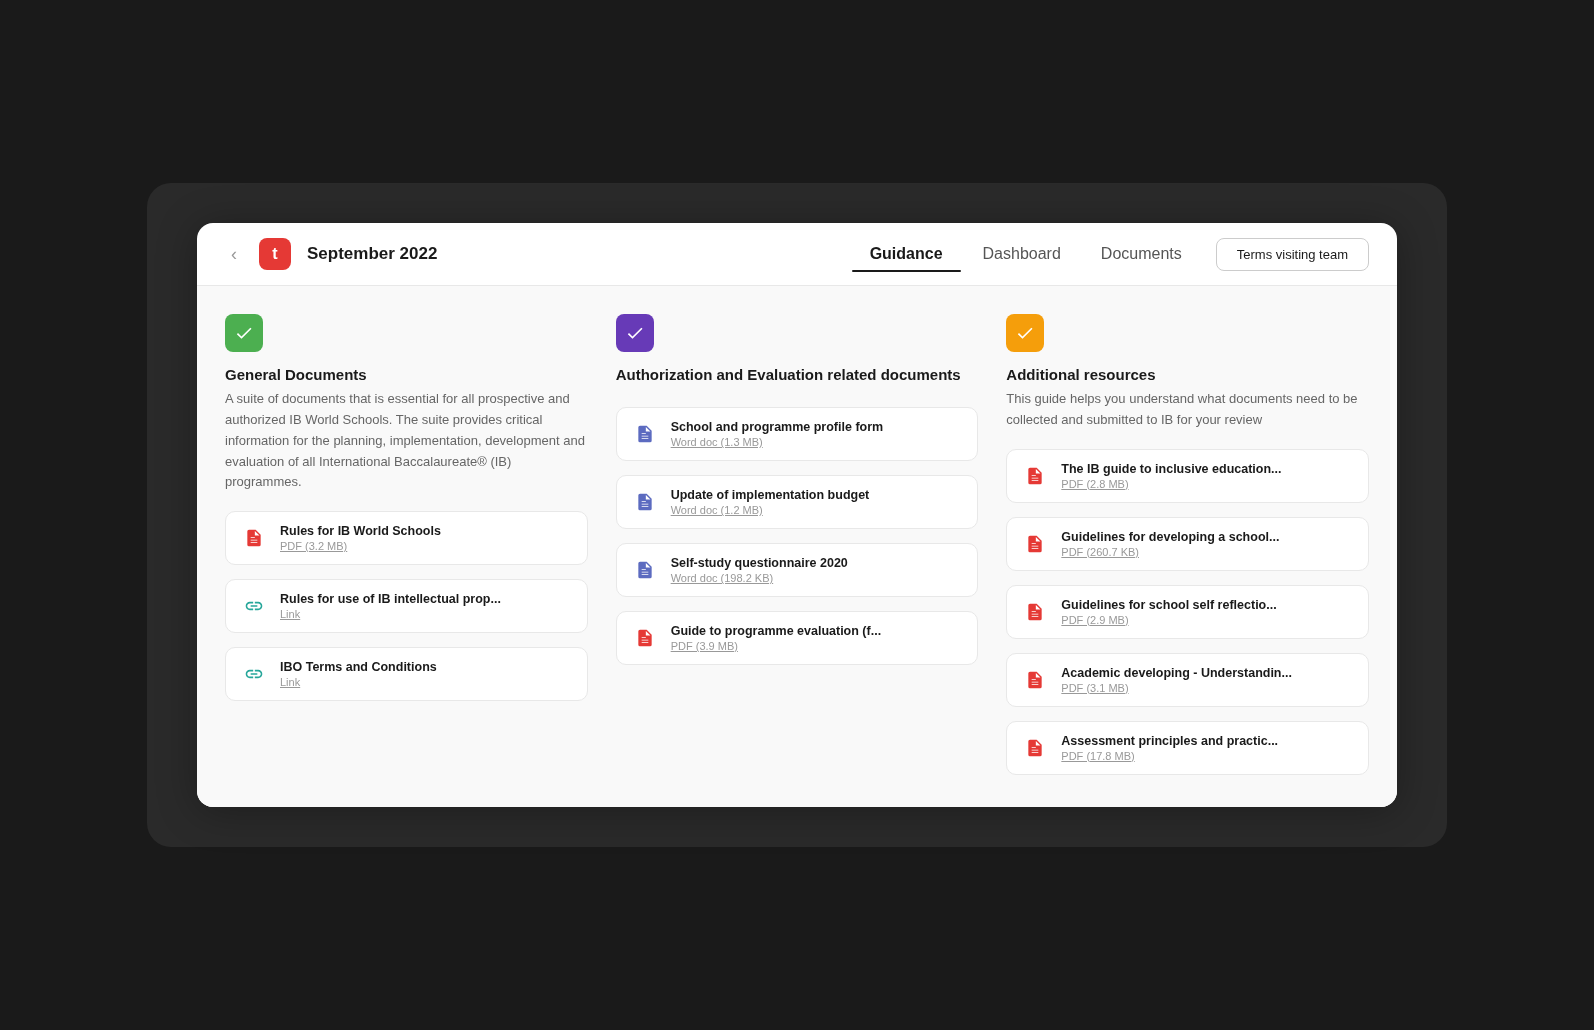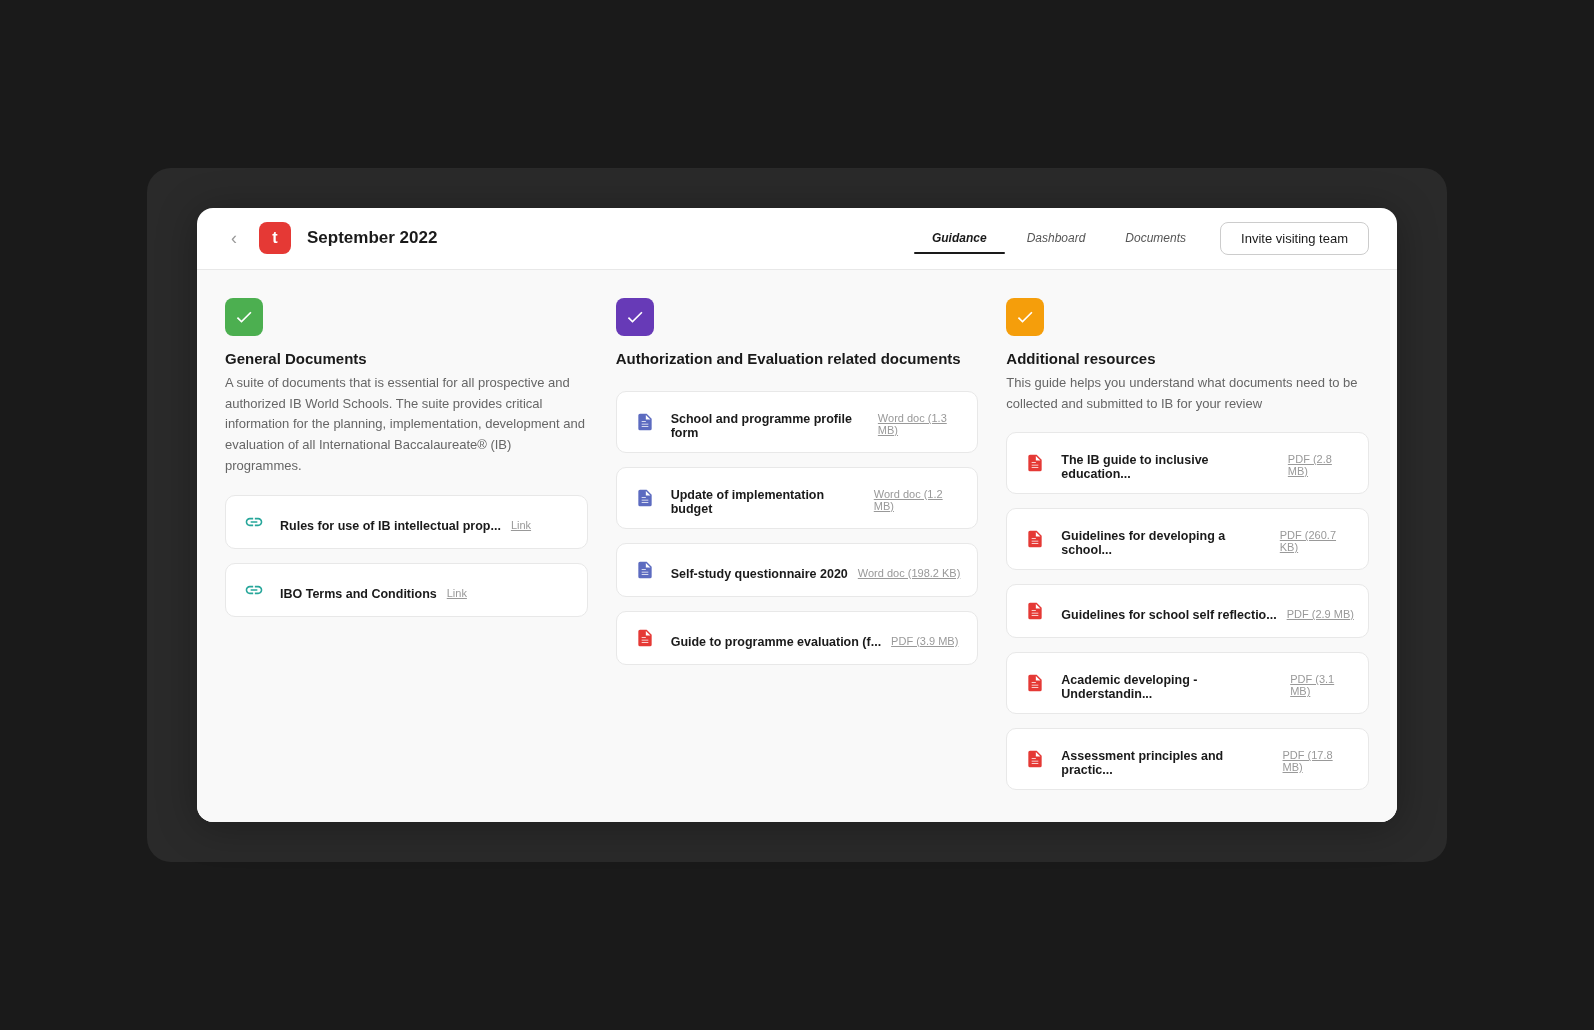--- a/index.html
+++ b/index.html
@@ -58,29 +58,28 @@
       color: #1a1a1a;
       margin-right: auto;
     }
     .nav-tabs {
       display: flex;
       gap: 4px;
       align-items: center;
     }
     .nav-tab {
       padding: 8px 18px;
-      font-size: 12px;
+      font-size: 16px;
       color: #555;
       cursor: pointer;
       border-bottom: 2px solid transparent;
       position: relative;
       background: none;
       border: none;
       font-family: inherit;
-      font-style: italic;
     }
     .nav-tab.active {
       color: #1a1a1a;
       font-weight: 600;
     }
     .nav-tab.active::after {
       content: '';
       position: absolute;
       bottom: -1px;
       left: 0;
@@ -161,22 +160,22 @@
       align-items: center;
       justify-content: center;
       flex-shrink: 0;
     }
     .doc-icon svg {
       width: 20px;
       height: 20px;
     }
     .doc-info {
       display: flex;
-      gap: 10px;
-      margin-top: 8px;
+      flex-direction: column;
+      gap: 2px;
     }
     .doc-name {
       font-size: 12.5px;
       font-weight: 600;
       color: #1a1a1a;
     }
     .doc-meta {
       font-size: 11px;
       color: #999;
       text-decoration: underline;
@@ -194,37 +193,48 @@
         <span>t</span>
       </div>
       <span class="app-title">September 2022</span>
 
       <nav class="nav-tabs">
         <button class="nav-tab active">Guidance</button>
         <button class="nav-tab">Dashboard</button>
         <button class="nav-tab">Documents</button>
       </nav>
 
-      <button class="invite-btn">Invite visiting team</button>
+      <button class="invite-btn">Terms visiting team</button>
     </div>
 
     <div class="main-content">
       <div class="columns">
 
         <div class="column-section">
           <div class="section-header">
             <div class="section-icon green">
               <svg viewBox="0 0 24 24" width="20" height="20" fill="white">
                   <path d="M9 16.2L4.8 12l-1.4 1.4L9 19 21 7l-1.4-1.4L9 16.2z"></path>
                 </svg>
             </div>
             <div class="section-title">General Documents</div>
             <div class="section-desc">A suite of documents that is essential for all prospective and authorized IB World Schools. The suite provides critical information for the planning, implementation, development and evaluation of all International Baccalaureate® (IB) programmes.</div>
           </div>
 
+          <div class="doc-item">
+            <div class="doc-icon">
+              <svg viewBox="0 0 24 24" fill="#e53935">
+                  <path d="M14 2H6a2 2 0 00-2 2v16a2 2 0 002 2h12a2 2 0 002-2V8l-6-6zm-1 1.5L18.5 9H13V3.5zM8 17h8v1H8v-1zm0-3h8v1H8v-1zm0-3h5v1H8v-1z"></path>
+                </svg>
+            </div>
+            <div class="doc-info">
+              <span class="doc-name">Rules for IB World Schools</span>
+              <span class="doc-meta">PDF (3.2 MB)</span>
+            </div>
+          </div>
 
           <div class="doc-item">
             <div class="doc-icon">
               <svg viewBox="0 0 24 24" fill="#26a69a">
                   <path d="M3.9 12c0-1.71 1.39-3.1 3.1-3.1h4V7H7c-2.76 0-5 2.24-5 5s2.24 5 5 5h4v-1.9H7c-1.71 0-3.1-1.39-3.1-3.1zM8 13h8v-2H8v2zm9-6h-4v1.9h4c1.71 0 3.1 1.39 3.1 3.1s-1.39 3.1-3.1 3.1h-4V17h4c2.76 0 5-2.24 5-5s-2.24-5-5-5z"></path>
                 </svg>
             </div>
             <div class="doc-info">
               <span class="doc-name">Rules for use of IB intellectual prop...</span>
               <span class="doc-meta">Link</span>

